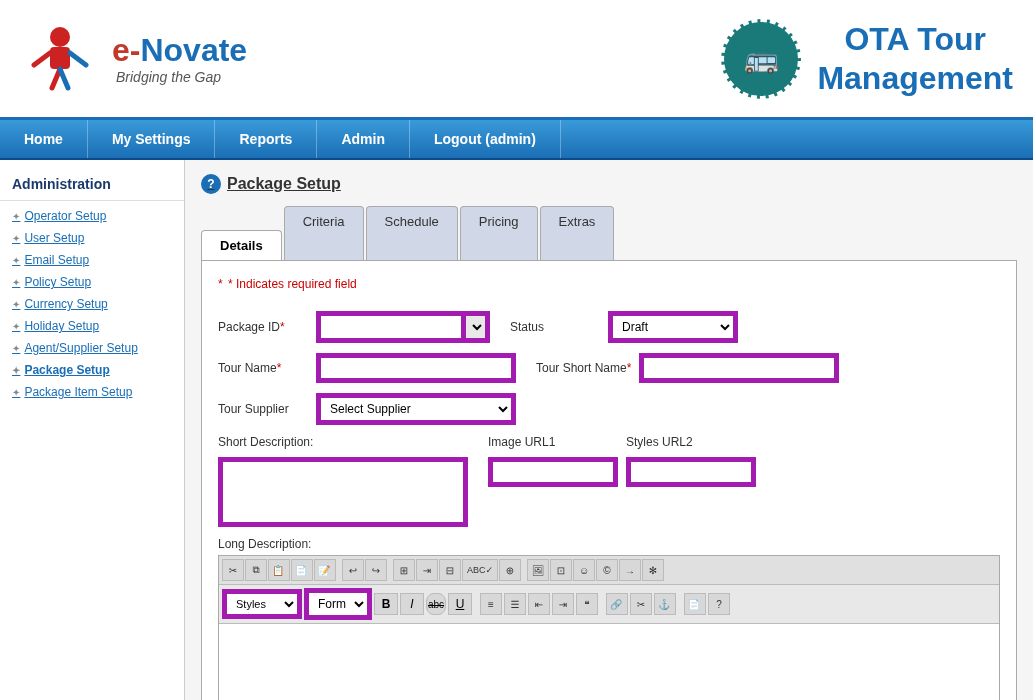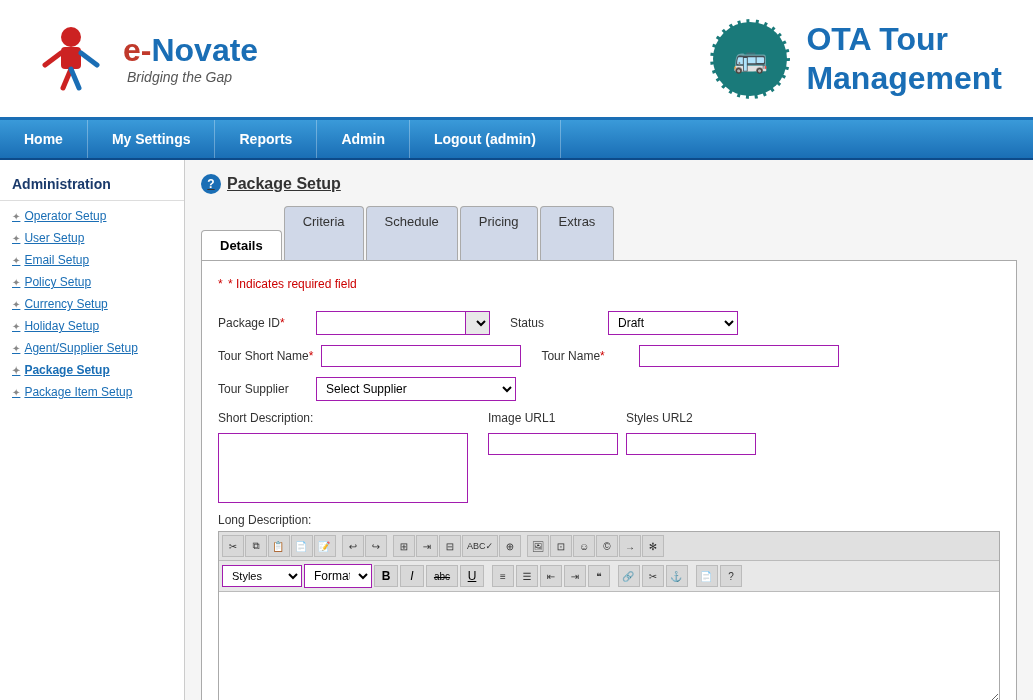--- a/index.html
+++ b/index.html
@@ -5,21 +5,21 @@
     * { box-sizing: border-box; margin: 0; padding: 0; }
     body { font-family: Arial, sans-serif; font-size: 13px; background: #f0f0f0; }
 
     
     .header {
       background: #fff;
       border-bottom: 3px solid #1a6eb5;
       display: flex;
       align-items: center;
       justify-content: space-between;
-      padding: 10px 31px;
+      padding: 10px 20px;
       height: 120px;
     }
     .header-left { display: flex; align-items: center; gap: 12px; }
     .logo-icon {
       width: 80px; height: 80px;
       background: #fff;
       display: flex; align-items: center; justify-content: center;
     }
     .logo-text { display: flex; flex-direction: column; }
     .logo-enovate { font-size: 32px; font-weight: bold; color: #c0392b; }
@@ -27,21 +27,21 @@
     .logo-tagline { font-size: 14px; color: #555; font-style: italic; margin-left: 4px; }
     .header-right { display: flex; align-items: center; gap: 16px; }
     .ota-icon {
       width: 80px; height: 80px;
       background: #1a7a7a;
       border-radius: 50%;
       border: 3px dashed #fff;
       display: flex; align-items: center; justify-content: center;
       color: #fff; font-size: 28px;
     }
-    .ota-title { font-size: 32px; font-weight: bold; color: #1a6eb5; line-height: 1.2; }
+    .ota-title { font-size: 32px; font-weight: bold; color: #1a6eb5; line-height: 1.2; text-align: center; }
 
     
     .nav {
       background: linear-gradient(to bottom, #3a9ad9, #1a6eb5);
       display: flex;
       align-items: center;
       height: 40px;
       border-bottom: 2px solid #0d4a8a;
     }
     .nav-item {
@@ -169,21 +169,21 @@
       align-items: flex-start;
     }
     .form-label {
       font-size: 12px;
       color: #333;
       white-space: nowrap;
       min-width: 90px;
     }
     .required-star { color: #cc0000; }
     input[type="text"], select, textarea {
-      border: 1px solid #a21caf;
+      border: 5px solid #a21caf;
       padding: 3px 5px;
       font-size: 12px;
       background: #fff;
       outline: none;
     }
 
     .pkg-id-input { width: 150px; }
     .pkg-id-select { width: 24px; border-left: none; background: #e8e8e8; padding: 3px 2px; }
     .pkg-id-wrap { display: flex; }
     .status-select { width: 130px; }
@@ -382,29 +382,29 @@
             <option>Draft</option>
             <option>Active</option>
             <option>Inactive</option>
           </select>
         </div>
       </div>
 
       <div class="form-row">
         <div class="form-group">
           <label class="form-label">
+            <span>Tour Name</span><span class="required-star">*</span>
+          </label>
+          <input type="text" class="tour-name-input" style="">
+        </div>
+        <div class="form-group">
+          <label class="form-label">
             <span>Tour Short Name</span><span class="required-star">*</span>
           </label>
           <input type="text" class="tour-short-input" style="">
-        </div>
-        <div class="form-group">
-          <label class="form-label">
-            <span>Tour Name</span><span class="required-star">*</span>
-          </label>
-          <input type="text" class="tour-name-input" style="">
         </div>
       </div>
 
       <div class="form-row">
         <div class="form-group">
           <label class="form-label">Tour Supplier</label>
           <select class="supplier-select">
             <option>Select Supplier</option>
           </select>
         </div>
@@ -457,21 +457,21 @@
 
           <div class="editor-toolbar-row2">
             <select class="styles-select">
               <option>Styles</option>
             </select>
             <select class="format-select">
               <option>Format</option>
             </select>
             <button class="bold-btn" style="font-weight:bold;">B</button>
             <button class="italic-btn" style="font-style:italic;">I</button>
-            <button class="strike-btn" style="text-decoration:line-through; font-size:10px; width:32px;">abc</button>
+            <button class="strike-btn" style="text-decoration:line-through; font-size:10px; width:20px;border-radius:8px;">abc</button>
             <button class="underline-btn" style="text-decoration:underline;">U</button>
             <span class="toolbar-sep"></span>
             <button class="toolbar-btn">≡</button>
             <button class="toolbar-btn">☰</button>
             <button class="toolbar-btn">⇤</button>
             <button class="toolbar-btn">⇥</button>
             <button class="toolbar-btn">❝</button>
             <span class="toolbar-sep"></span>
             <button class="toolbar-btn">🔗</button>
             <button class="toolbar-btn">✂</button>

